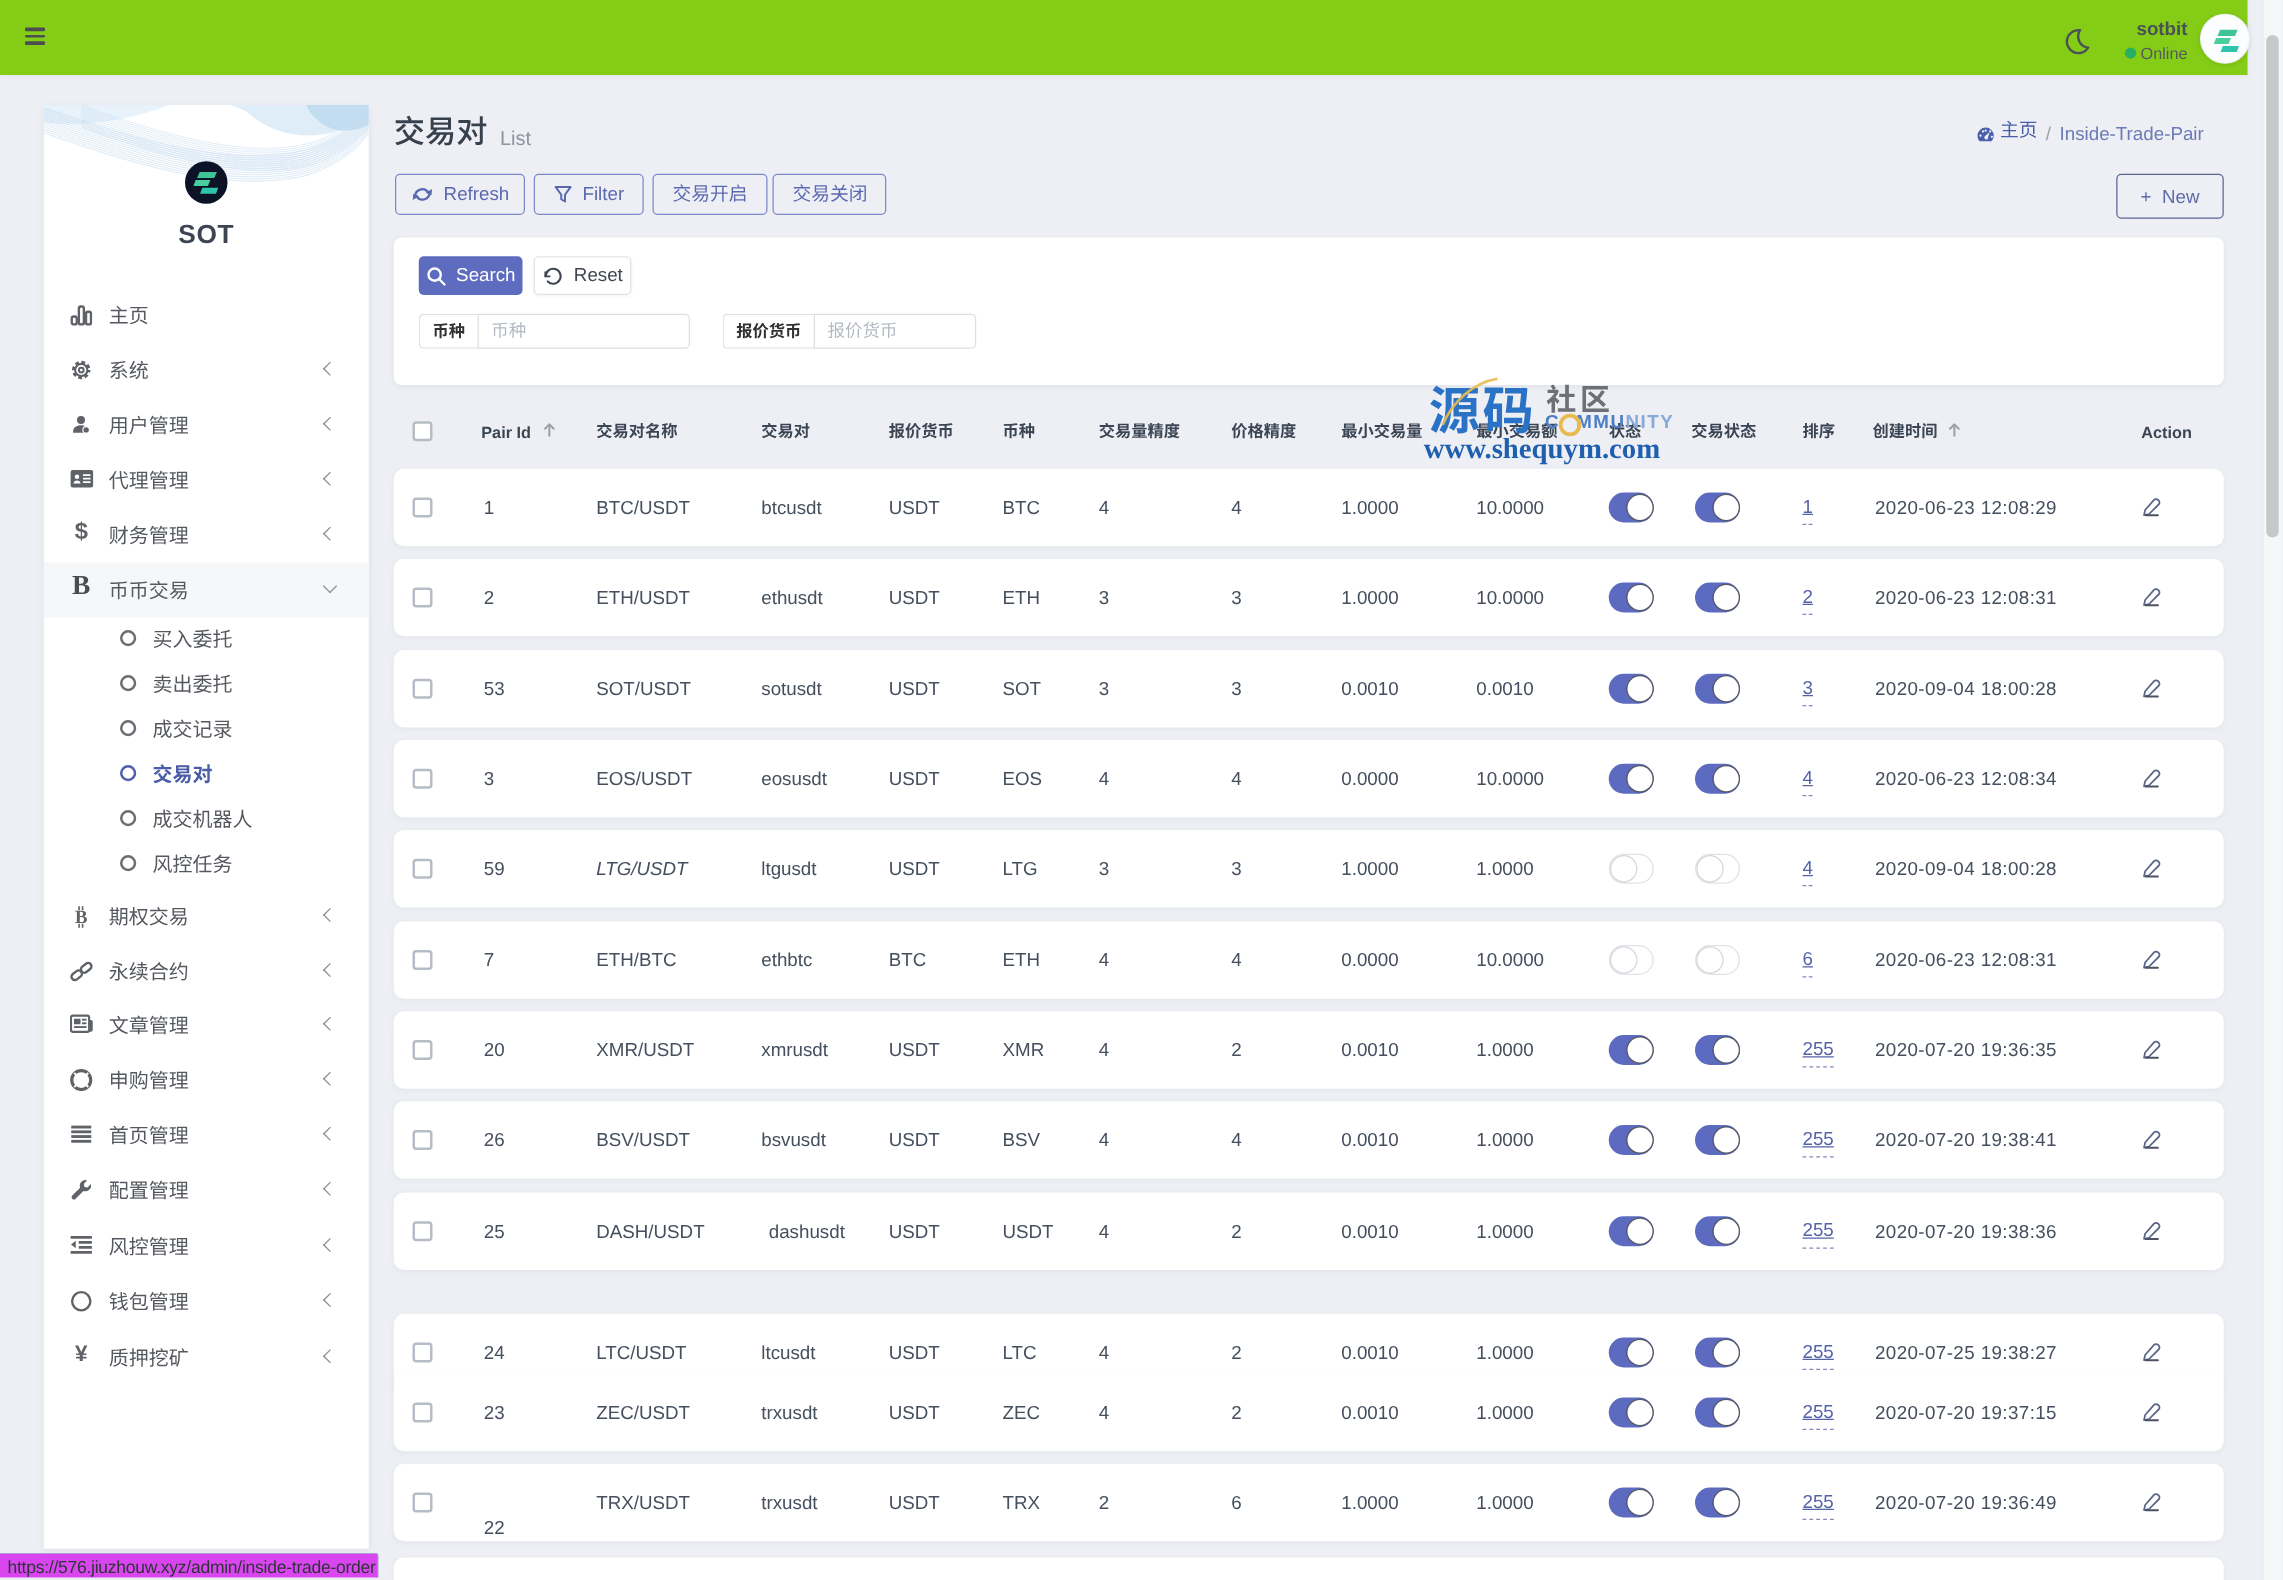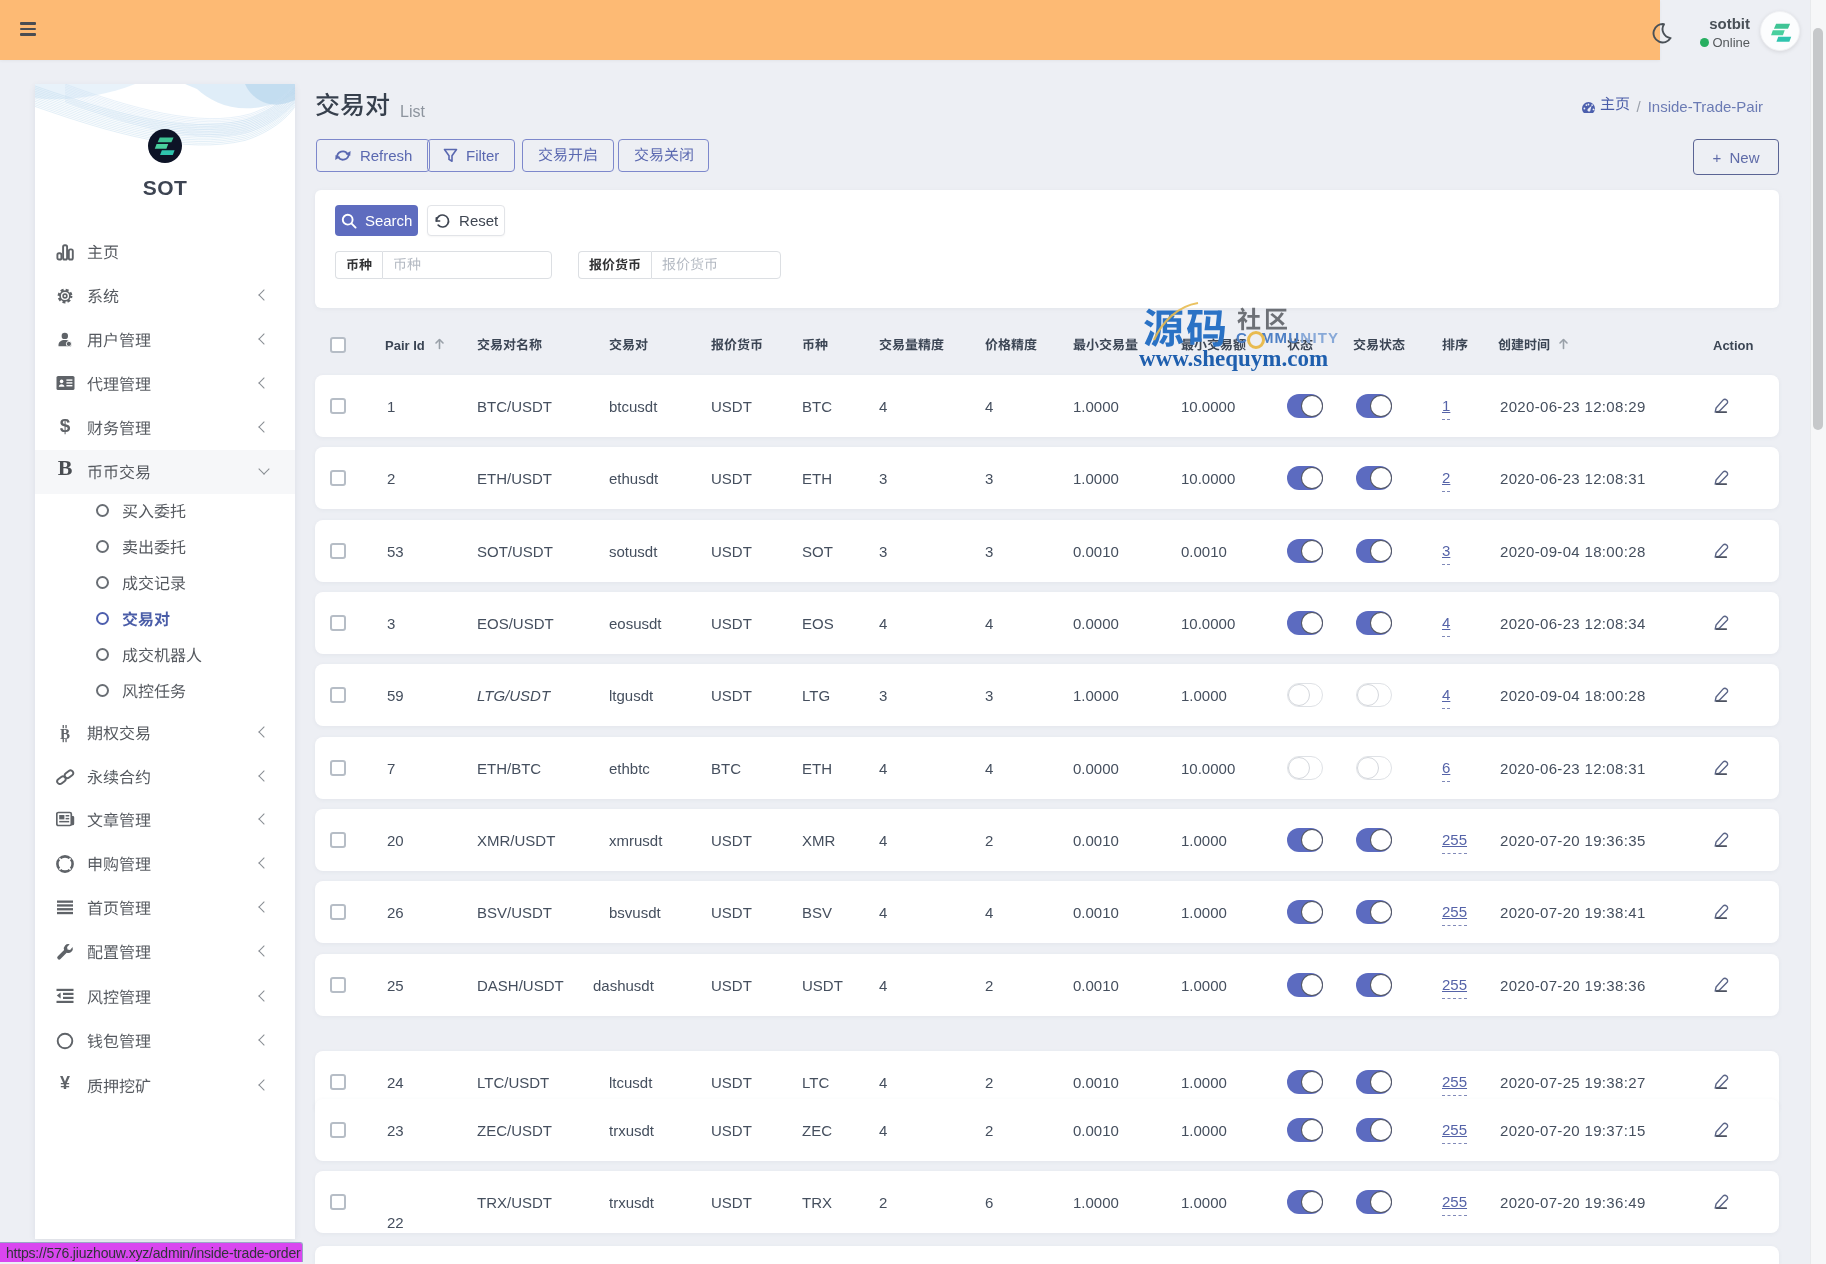--- a/index.html
+++ b/index.html
@@ -1,16 +1,16 @@
 <!DOCTYPE html>
 <html><head><meta charset="utf-8"><style>
 *{margin:0;padding:0;box-sizing:border-box;}
 html,body{width:1826px;height:1264px;overflow:hidden;}
 body{font-family:"Liberation Sans",sans-serif;background:#edeff4;position:relative;}
-.nav{position:absolute;left:0;top:0;width:1660px;height:60px;background:#fdba74;box-shadow:0 1px 3px rgba(0,0,0,0.05);padding-left:16px;}
+.nav{position:absolute;left:0;top:0;width:1798px;height:60px;background:#84cc16;box-shadow:0 1px 3px rgba(0,0,0,0.05);padding-left:16px;}
 .burger span{display:block;width:16px;height:2.6px;background:#4a4d52;margin-bottom:3px;border-radius:1px;}
 .burger{position:absolute;left:20px;top:22px;}
 .sidebar{position:absolute;left:35px;top:84px;width:260px;height:1155px;background:#fff;box-shadow:0 2px 6px rgba(100,110,130,0.12);}
 .logo-c{position:absolute;left:113px;top:45px;width:34px;height:34px;border-radius:50%;background:#0d1326;}
 .logo-t{position:absolute;left:0;top:92px;width:260px;text-align:center;font-size:21px;font-weight:bold;color:#3d4452;letter-spacing:0.5px;}
 .mi{position:absolute;left:0;width:260px;height:44px;}
 .mic{position:absolute;left:19px;width:22px;text-align:center;line-height:1;}
 .mlb{position:absolute;left:52px;top:14px;}
 .chev-l{position:absolute;right:27px;top:17px;width:8px;height:8px;border-left:1.8px solid #888d93;border-bottom:1.8px solid #888d93;transform:rotate(45deg);}
 .chev-d{position:absolute;right:27px;top:15px;width:8px;height:8px;border-left:1.8px solid #888d93;border-bottom:1.8px solid #888d93;transform:rotate(-45deg);}
@@ -424,21 +424,21 @@
       <use href="#g53" transform="matrix(0.0250 0 0 -0.0250 50.0 22.0)"></use>
     </svg>
   </div>
 <span style="position:absolute;left:400px;top:103px;font-size:16px;color:#8d949e;">List</span>
 <div class="bc"><span style="position:relative;top:2px;display:inline-block;"><svg width="15" height="13" viewBox="0 0 15 13" style="">
         <path fill="#4c5fad" d="M7.5 1A6.5 6.5 0 0 0 1 7.5c0 1.8.7 3.4 1.9 4.5h9.2A6.47 6.47 0 0 0 14 7.5 6.5 6.5 0 0 0 7.5 1zm0 1.6a.9.9 0 1 1 0 1.8.9.9 0 0 1 0-1.8zM3.4 8.4a.9.9 0 1 1 0-1.8.9.9 0 0 1 0 1.8zm2-3.4a.9.9 0 1 1 0-1.8.9.9 0 0 1 0 1.8zm3.9 4.9a1.6 1.6 0 0 1-2.5-2 l3.8-3.2-1.3 4.8a1.6 1.6 0 0 1 0 .4zm1.8-4.9a.9.9 0 1 1 0-1.8.9.9 0 0 1 0 1.8zm.5 3.4a.9.9 0 1 1 1.8 0 .9.9 0 0 1-1.8 0z"></path>
       </svg></span><span style="display:inline-block;position:relative;top:1px;margin-left:4px;"><svg width="30" height="17" viewBox="0 0 30 17" fill="#4a5da8" style="display:block;">
         <use href="#g0" transform="matrix(0.0150 0 0 -0.0150 0.0 13.2)"></use>
         <use href="#g1" transform="matrix(0.0150 0 0 -0.0150 15.0 13.2)"></use>
       </svg></span><span style="color:#9aa0ab;margin:0 7px;">/</span>Inside-Trade-Pair</div>
-<div class="obtn" style="left:316px;width:114px;"><svg width="18" height="15" viewBox="0 0 18 15" style="">
+<div class="obtn" style="left:316px;width:104px;"><svg width="18" height="15" viewBox="0 0 18 15" style="">
       <g fill="none" stroke="#5a68b0" stroke-width="1.8">
         <path d="M3.2 9.5 A 5.6 5.6 0 0 1 13.6 6.2"></path>
         <path d="M14.6 5.6 A 5.6 5.6 0 0 1 4.2 8.9"></path>
       </g>
       <path d="M16.6 3.1 L16.2 8.1 L11.6 6.1 Z" fill="#5a68b0"></path>
       <path d="M1.2 12 L1.6 7 L6.2 9 Z" fill="#5a68b0"></path>
     </svg>&nbsp; Refresh</div>
 <div class="obtn" style="left:427px;width:88px;"><svg width="15" height="15" viewBox="0 0 15 15" style="">
       <path d="M1.5 1.5h12L9 7.8v5.4L6 11.4V7.8z" fill="none" stroke="#5a68b0" stroke-width="1.6" stroke-linejoin="round"></path>
     </svg>&nbsp; Filter</div>
@@ -767,21 +767,21 @@
     <span class="cell" style="left:1185px;letter-spacing:0.33px;">2020-07-20 19:38:41</span>
     <span style="position:absolute;left:1398px;top:23px;"><svg width="16" height="16" viewBox="0 0 16 16" style="">
         <path d="M10.2 1.9a2.3 2.3 0 0 1 3.3 0l.4.4a2.3 2.3 0 0 1 0 3.3l-7.6 7.6-4.1.9.9-4.1z" fill="none" stroke="#5b6587" stroke-width="1.4" stroke-linejoin="round"></path>
         <rect x="2.8" y="13.3" width="11.3" height="1.7" rx="0.8" fill="#4c5260"></rect>
       </svg></span>
   </div>
 <div class="row" style="top:953.8px;">
     <span class="cb" style="left:15px;top:23px;"></span>
     <span class="cell" style="left:72px;">25</span>
     <span class="cell" style="left:162px;">DASH/USDT</span>
-    <span class="cell" style="left:278px;text-align:center;">dashusdt</span>
+    <span class="cell" style="left:300px;text-align:center;">dashusdt</span>
     <span class="cell" style="left:396px;">USDT</span>
     <span class="cell" style="left:487px;">USDT</span>
     <span class="cell" style="left:564px;">4</span>
     <span class="cell" style="left:670px;">2</span>
     <span class="cell" style="left:758px;">0.0010</span>
     <span class="cell" style="left:866px;">1.0000</span>
     <span style="position:absolute;left:972px;top:19px;"><span class="tgl on"><span class="knob"></span></span></span>
     <span style="position:absolute;left:1041px;top:19px;"><span class="tgl on"><span class="knob"></span></span></span>
     <span class="sortlink" style="left:1127px;">255</span>
     <span class="cell" style="left:1185px;letter-spacing:0.33px;">2020-07-20 19:38:36</span>

